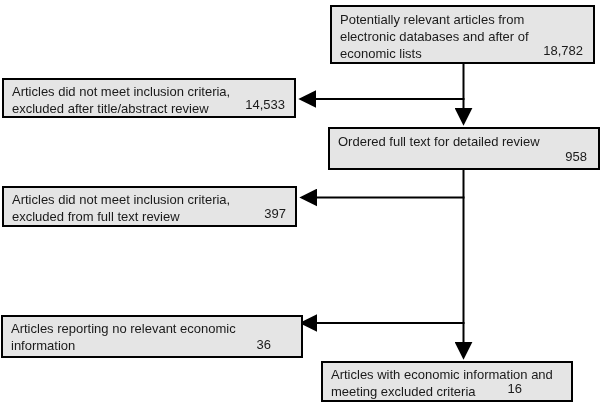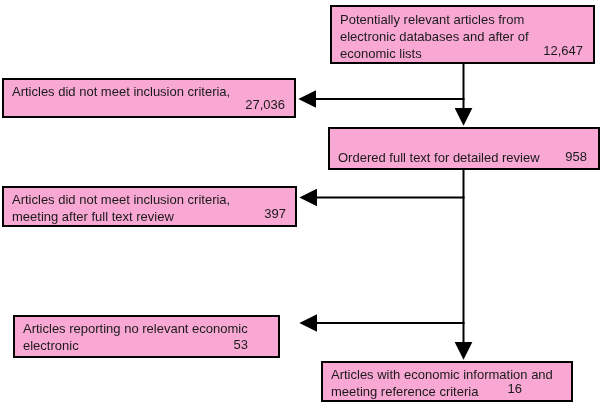--- a/index.html
+++ b/index.html
@@ -20,40 +20,40 @@
   }
   .connectors {
     position: absolute;
     left: 0;
     top: 0;
     width: 610px;
     height: 407px;
   }
   .box {
     position: absolute;
-    background: #f9a8d4;
+    background: #e5e5e5;
     border: 2px solid #000000;
     box-sizing: border-box;
     padding: 3px 8px 3px 8px;
   }
   .box .line {
     display: block;
     white-space: nowrap;
   }
   .box .count {
     position: absolute;
     bottom: 3px;
     white-space: nowrap;
   }
   
   .box-identified           { left: 330px; top: 5px;   width: 265px; height: 59px; padding-top: 4px; }
   .box-excluded-title       { left: 2px;   top: 78px;  width: 294px; height: 40px; }
-  .box-full-text            { left: 328px; top: 127px; width: 272px; height: 43px; padding-top: 20px; }
+  .box-full-text            { left: 328px; top: 127px; width: 272px; height: 43px; padding-top: 4px; }
   .box-excluded-fulltext    { left: 2px;   top: 186px; width: 295px; height: 41px; }
-  .box-no-econ              { left: 13px;   top: 315px; width: 267px; height: 43px; }
+  .box-no-econ              { left: 1px;   top: 315px; width: 302px; height: 43px; }
   .box-included             { left: 321px; top: 361px; width: 252px; height: 41px; }
   
   .box-identified        .count { right: 10px; }
   .box-excluded-title    .count { right: 9px;  }
   .box-full-text         .count { right: 11px; margin-top: 32px; }
   .box-excluded-fulltext .count { right: 9px;  }
   .box-no-econ           .count { right: 30px; }
   .box-included          .count { right: 49px; }
 </style>
 </head>
@@ -76,44 +76,45 @@
 
     <path d="M464.5,197.5 L302,197.5" stroke="#000000" stroke-width="2" fill="none" marker-end="url(#arrow)"></path>
 
     <path d="M464.5,323 L302,323" stroke="#000000" stroke-width="2" fill="none" marker-end="url(#arrow)"></path>
   </svg>
 
   <div class="box box-identified">
     <span class="line">Potentially relevant articles from</span>
     <span class="line">electronic databases and after of</span>
     <span class="line">economic lists</span>
-    <span class="count">12,647</span>
+    <span class="count">18,782</span>
   </div>
 
   <div class="box box-excluded-title">
     <span class="line">Articles did not meet inclusion criteria,</span>
-    <span class="count">27,036</span>
+    <span class="line">excluded after title/abstract review</span>
+    <span class="count">14,533</span>
   </div>
 
   <div class="box box-full-text">
     <span class="line">Ordered full text for detailed review</span>
     <span class="count">958</span>
   </div>
 
   <div class="box box-excluded-fulltext">
     <span class="line">Articles did not meet inclusion criteria,</span>
-    <span class="line">meeting after full text review</span>
+    <span class="line">excluded from full text review</span>
     <span class="count">397</span>
   </div>
 
   <div class="box box-no-econ">
     <span class="line">Articles reporting no relevant economic</span>
-    <span class="line">electronic</span>
-    <span class="count">53</span>
+    <span class="line">information</span>
+    <span class="count">36</span>
   </div>
 
   <div class="box box-included">
     <span class="line">Articles with economic information and</span>
-    <span class="line">meeting reference criteria</span>
+    <span class="line">meeting excluded criteria</span>
     <span class="count">16</span>
   </div>
 
 </div>
 
 </body></html>

